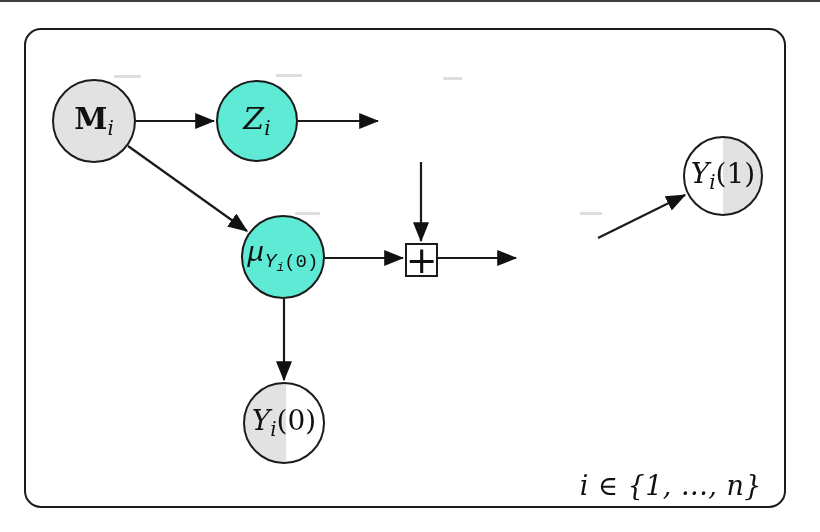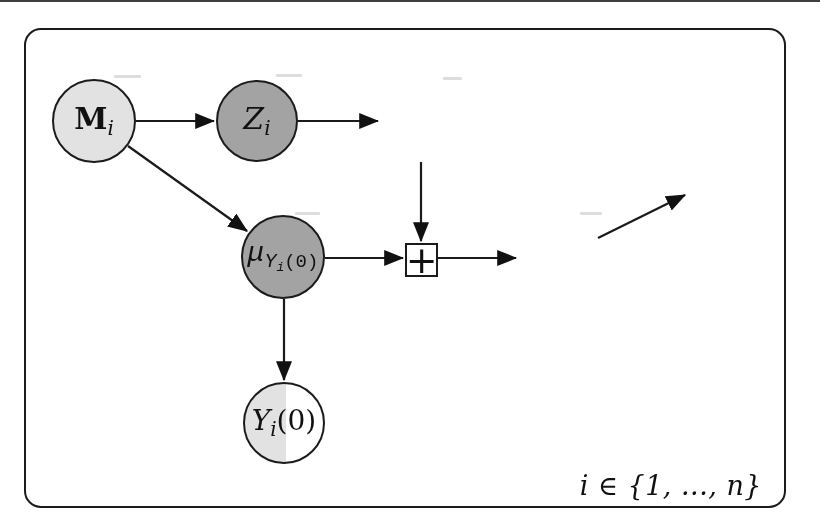--- a/index.html
+++ b/index.html
@@ -8,21 +8,21 @@
     font-family:"DejaVu Serif",serif;color:#111111;
   }
   .top-line{position:absolute;left:0;top:0;width:820px;height:2px;background:#3f3f3f;}
   .plate{
     position:absolute;left:24px;top:28px;width:762px;height:480px;
     border:2.6px solid #1b1b1b;border-radius:17px;background:#ffffff;box-sizing:border-box;
   }
   .edges{position:absolute;left:0;top:0;width:820px;height:532px;}
   .edges line{stroke:#1a1a1a;stroke-width:2.2;}
   .node{
-    position:absolute;border:2.5px solid #1b1b1b;border-radius:50%;background:#a3a3a3;
+    position:absolute;border:2.5px solid #1b1b1b;border-radius:50%;background:#5eead4;
     display:flex;align-items:center;justify-content:center;box-sizing:border-box;white-space:nowrap;
   }
   .node.shaded{background:#e2e2e2;}
   .node.half-right{background:linear-gradient(90deg,#ffffff 50%,#e2e2e2 50%);}
   .node.half-left{background:linear-gradient(90deg,#e2e2e2 52%,#ffffff 52%);}
   .n-m{left:52px;top:79px;width:84px;height:84px;}
   .n-z{left:216px;top:80px;width:82px;height:82px;}
   .n-mutau{left:380px;top:80px;width:82px;height:82px;}
   .n-muy0{left:241px;top:215px;width:84px;height:84px;font-family:Liberation Mono, monospace;}
   .n-muy1{left:518px;top:215px;width:84px;height:84px;}
@@ -96,20 +96,23 @@
 
   <div class="node n-muy0">
     <span class="math lbl-small"><span>μ</span><sub><span>Y</span><sub class="ss">i</sub><span class="up">(0)</span></sub></span>
   </div>
 
   <div class="plus-box">
     <span>+</span>
   </div>
 
 
+  <div class="node n-y1 half-right">
+    <span class="math lbl-small"><span>Y</span><sub>i</sub><span class="up" style="font-size:28px">(1)</span></span>
+  </div>
 
   <div class="node n-y0 half-left">
     <span class="math lbl-small"><span>Y</span><sub>i</sub><span class="up" style="font-size:28px">(0)</span></span>
   </div>
 
   <div class="plate-label">i ∈ {1, ..., n}</div>
 
 </div>
 
 </body></html>

